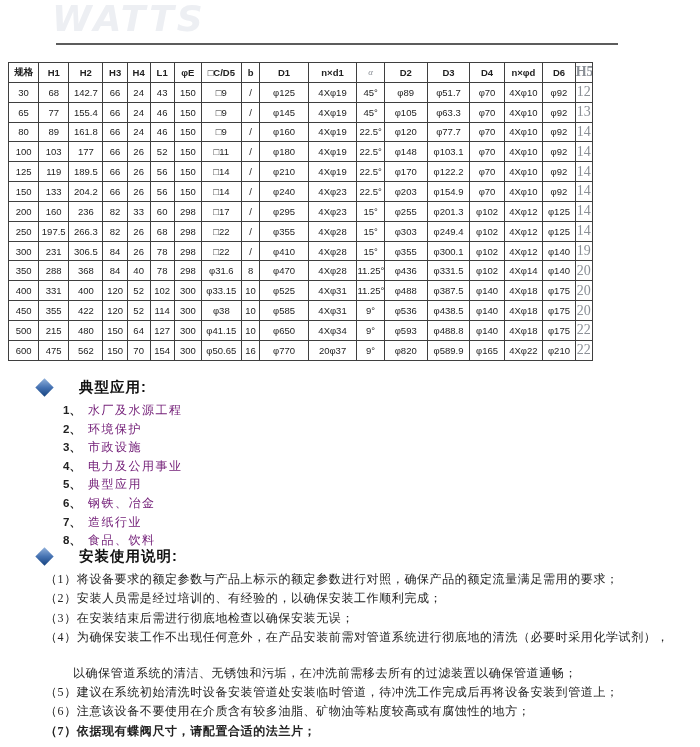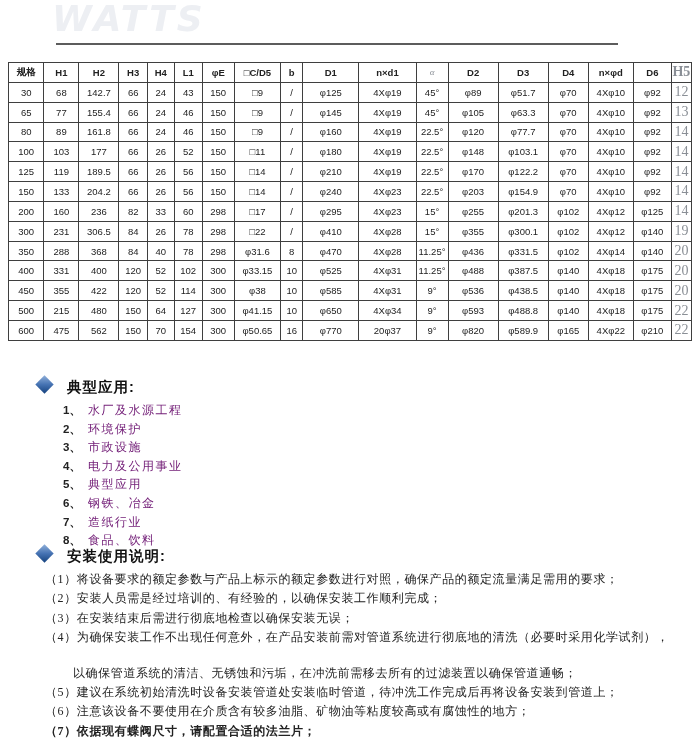--- a/index.html
+++ b/index.html
@@ -5,34 +5,34 @@
   html,body{margin:0;padding:0;background:#fff;}
   .page{position:relative;width:700px;height:747px;background:#fff;overflow:hidden;
         font-family:"Liberation Sans",sans-serif;color:#1c1c1c;}
   .watermark{position:absolute;left:52px;top:-2px;font-family:"DejaVu Sans",sans-serif;
         font-style:italic;font-weight:900;font-size:36px;letter-spacing:3px;
         color:#edeff3;user-select:none;}
   .doc-title{position:absolute;top:22px;left:0;width:618px;text-align:right;
         font-size:15px;font-weight:700;letter-spacing:2px;color:#111;}
   .title-rule{position:absolute;left:56px;top:43px;width:562px;height:2px;background:#5c5c5c;}
 
-  .spec-table{position:absolute;left:8px;top:62px;width:684px;border-collapse:collapse;
+  .spec-table{position:absolute;left:8px;top:62px;width:585px;border-collapse:collapse;
         table-layout:fixed;font-size:9.5px;}
   .spec-table th,.spec-table td{border:1px solid #3f3f3f;text-align:center;vertical-align:middle;
         height:18.85px;padding:0;overflow:hidden;white-space:nowrap;}
   .spec-table th{font-weight:700;color:#222;}
   .spec-table td{color:#222;}
   .spec-table .h5col{color:#8a8f96;font-family:"Liberation Serif",serif;font-size:14px;}
   .spec-table th.alpha{font-family:"Liberation Serif",serif;font-style:italic;color:#8a8f96;
         font-weight:400;font-size:9px;}
 
   .section{position:absolute;left:38px;}
   .sec-apps{top:378px;}
   .sec-inst{top:547px;width:648px;}
-  .sec-head{display:flex;align-items:flex-start;height:18px;}
+  .sec-head{display:flex;align-items:center;height:18px;gap:12px;}
   .diamond{width:13px;height:13px;transform:rotate(45deg);flex:0 0 13px;
         background:linear-gradient(135deg,#90b0da 0%,#4673b3 50%,#16437f 100%);}
   .sec-title{margin-left:16px;font-size:14.5px;font-weight:700;color:#111;letter-spacing:1px;}
 
   .apps-list{margin:6px 0 0 25px;}
   .app-item{display:flex;align-items:baseline;height:18.6px;font-size:12px;}
   .app-num{width:25px;flex:0 0 25px;font-weight:700;font-size:11.5px;color:#222;}
   .app-text{font-family:"Liberation Serif",serif;letter-spacing:1.5px;color:#701a75;}
 
   .inst-list{margin:5px 0 0 7px;}
@@ -228,20 +228,40 @@
           <td>4Xφ23</td>
           <td>15°</td>
           <td>φ255</td>
           <td>φ201.3</td>
           <td>φ102</td>
           <td>4Xφ12</td>
           <td>φ125</td>
           <td class="h5col">14</td>
         </tr>
         <tr>
+          <td>250</td>
+          <td>197.5</td>
+          <td>266.3</td>
+          <td>82</td>
+          <td>26</td>
+          <td>68</td>
+          <td>298</td>
+          <td>□22</td>
+          <td>/</td>
+          <td>φ355</td>
+          <td>4Xφ28</td>
+          <td>15°</td>
+          <td>φ303</td>
+          <td>φ249.4</td>
+          <td>φ102</td>
+          <td>4Xφ12</td>
+          <td>φ125</td>
+          <td class="h5col">14</td>
+        </tr>
+        <tr>
           <td>300</td>
           <td>231</td>
           <td>306.5</td>
           <td>84</td>
           <td>26</td>
           <td>78</td>
           <td>298</td>
           <td>□22</td>
           <td>/</td>
           <td>φ410</td>

